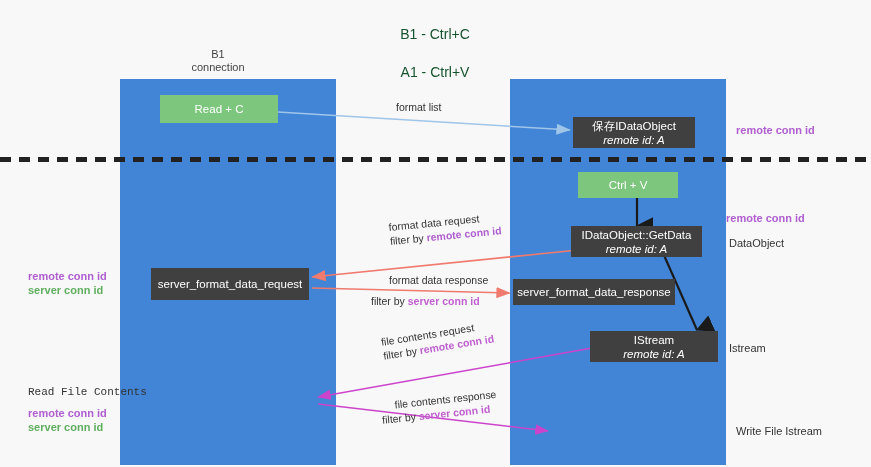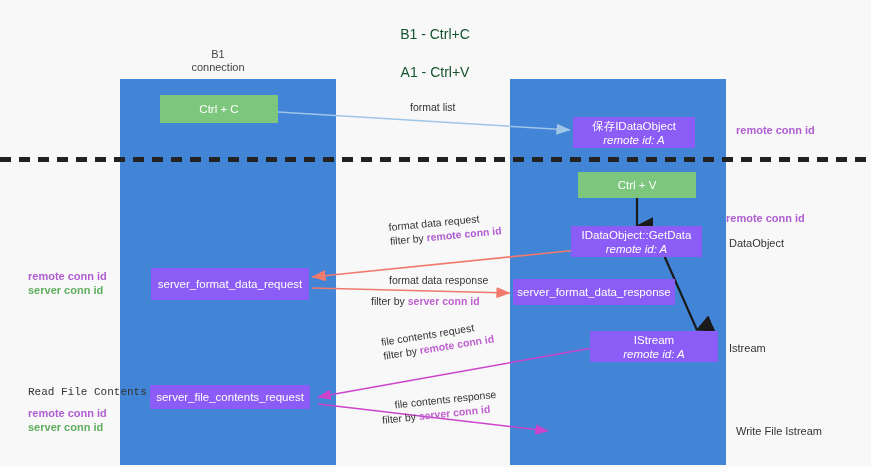--- a/index.html
+++ b/index.html
@@ -18,21 +18,21 @@
     position:absolute;text-align:center;
     color:#444;font-size:11px;line-height:13px;white-space:pre-line;
   }
 
   .node{
     position:absolute;box-sizing:border-box;
     display:flex;flex-direction:column;align-items:center;justify-content:center;
     color:#fff;font-size:11.5px;line-height:14px;text-align:center;
   }
   .node.green{background:#7dc67d;}
-  .node.orange{background:#8b5cf6;}
+  .node.orange{background:#404040;}
   .node .l2{font-size:11.5px;font-style:italic;}
 
   .side{
     position:absolute;font-size:11px;line-height:14px;color:#333;
   }
   .purple{color:#b05ed0;font-weight:bold;}
   .green-t{color:#5fae5f;font-weight:bold;}
   .magenta{color:#c05fd0;font-weight:bold;}
 
   .edge-label{
@@ -92,29 +92,29 @@
     <path d="M 663 253 L 697 330" stroke="#1a1a1a" stroke-width="2.2" fill="none" marker-end="url(#ah-blk)"></path>
 
     <path d="M 592 348 L 318 397" stroke="#cc44cc" stroke-width="1.5" fill="none" marker-end="url(#ah-mag)"></path>
 
     <path d="M 318 404 L 548 431" stroke="#cc44cc" stroke-width="1.5" fill="none" marker-end="url(#ah-mag)"></path>
   </svg>
 
   <div class="dashline"></div>
 
   <div class="node green" style="left:160px;top:95px;width:118px;height:28px;">
-    <div>Ctrl + C</div>
+    <div>Read + C</div>
   </div>
 
   <div class="node orange" style="left:573px;top:117px;width:122px;height:31px;">
     <div>保存IDataObject</div>
     <div class="l2">remote id: A</div>
   </div>
 
-  <div class="node green" style="left:578px;top:172px;width:118px;height:26px;">
+  <div class="node green" style="left:578px;top:172px;width:100px;height:26px;">
     <div>Ctrl + V</div>
   </div>
 
   <div class="node orange" style="left:571px;top:226px;width:131px;height:31px;">
     <div>IDataObject::GetData</div>
     <div class="l2">remote id: A</div>
   </div>
 
   <div class="node orange" style="left:151px;top:268px;width:158px;height:32px;">
     <div>server_format_data_request</div>
@@ -122,26 +122,23 @@
 
   <div class="node orange" style="left:513px;top:279px;width:162px;height:26px;">
     <div>server_format_data_response</div>
   </div>
 
   <div class="node orange" style="left:590px;top:331px;width:128px;height:31px;">
     <div>IStream</div>
     <div class="l2">remote id: A</div>
   </div>
 
-  <div class="node orange" style="left:150px;top:385px;width:160px;height:24px;">
-    <div>server_file_contents_request</div>
-  </div>
 
 
-  <div class="edge-label" style="left:410px;top:100px;text-align:right;">
+  <div class="edge-label" style="left:396px;top:100px;text-align:right;">
     <div>format list</div>
   </div>
 
   <div class="edge-label" style="left:388px;top:220px;transform:rotate(-5.5deg);">
     <div>format data request</div>
     <div>
       <span>filter by </span><span class="k purple">remote conn id</span>
     </div>
   </div>
 

